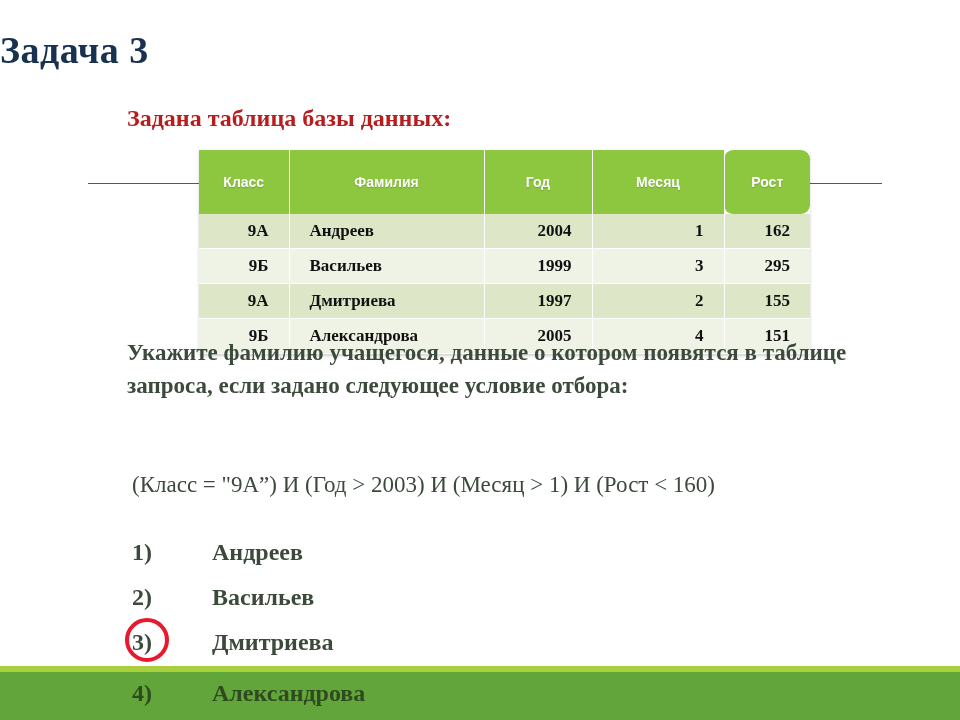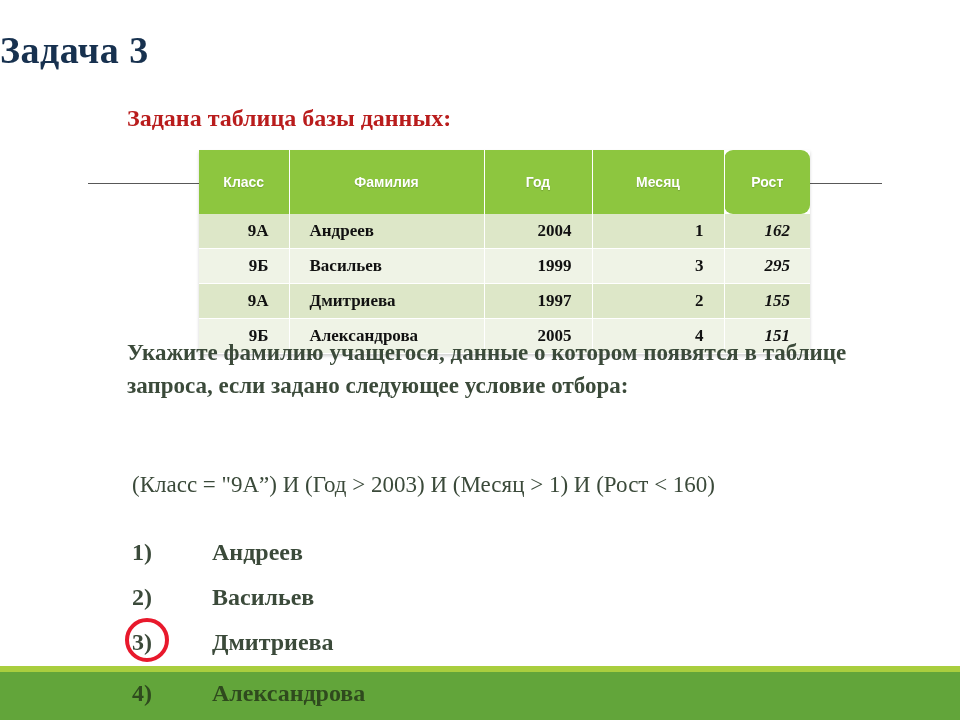--- a/index.html
+++ b/index.html
@@ -96,21 +96,21 @@
   .db-table td {
     font-family: "Liberation Serif", "DejaVu Serif", serif;
     font-weight: bold;
     font-size: 17px;
     color: #111111;
     height: 34px;
     padding: 0 20px;
     border-right: 1px solid #ffffff;
     border-bottom: 1px solid #ffffff;
   }
-  .db-table td:last-child { border-right: none; font-style: italic; }
+  .db-table td:last-child { border-right: none; }
 
   .db-table tbody tr:nth-child(odd)  td { background: #DDE7C8; }
   .db-table tbody tr:nth-child(even) td { background: #EFF3E6; }
 
   td.a-right  { text-align: right;  }
   td.a-left   { text-align: left;   }
 
   
   .question {
     position: absolute;

